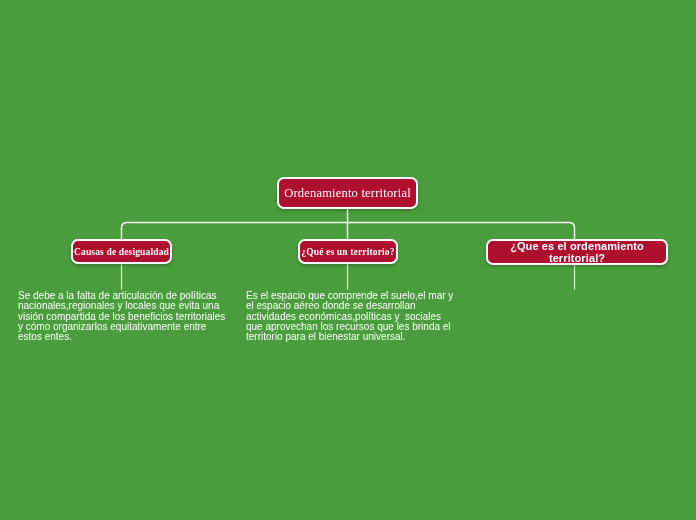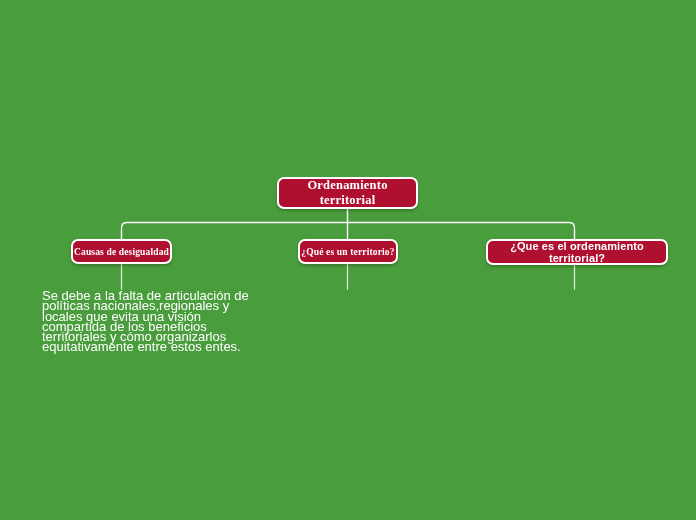--- a/index.html
+++ b/index.html
@@ -47,21 +47,21 @@
     text-align: center;
     box-shadow: 0 2px 3px rgba(0,0,0,0.22);
   }
 
   .node-root {
     left: 277px;
     top: 177px;
     width: 141px;
     height: 32px;
     font-family: "Liberation Serif", serif;
-    font-weight: bold;
+    font-weight: normal;
     font-size: 12.5px;
     letter-spacing: 0.2px;
   }
 
   .node-child {
     font-family: "Liberation Serif", serif;
     font-weight: bold;
     font-size: 9.5px;
     letter-spacing: 0.15px;
   }
@@ -90,25 +90,24 @@
     font-size: 11px;
     letter-spacing: 0.1px;
     justify-content: center;
   }
 
   
   .body-text {
     position: absolute;
     color: #ffffff;
     font-family: "Liberation Sans", sans-serif;
-    font-size: 13px;
+    font-size: 10px;
     line-height: 10.3px;
     white-space: pre-wrap;
     text-align: left;
-    margin-left: 24px;
   }
 
   .text-1 {
     left: 18px;
     top: 291px;
     width: 208px;
   }
 
   .text-2 {
     left: 246px;
@@ -151,15 +150,16 @@
   <div class="node node-child node-c2">
     <span>¿Qué es un territorio?</span>
   </div>
 
   <div class="node node-child node-c3">
     <span>¿Que es el ordenamiento territorial?</span>
   </div>
 
   <div class="body-text text-1">Se debe a la falta de articulación de políticas nacionales,regionales y locales que evita una visión compartida de los beneficios territoriales y cómo organizarlos equitativamente entre estos entes.</div>
 
+  <div class="body-text text-2">Es el espacio que comprende el suelo,el mar y el espacio aéreo donde se desarrollan actividades económicas,políticas y  sociales que aprovechan los recursos que les brinda el territorio para el bienestar universal.</div>
 
 
 </div>
 
 </body></html>

